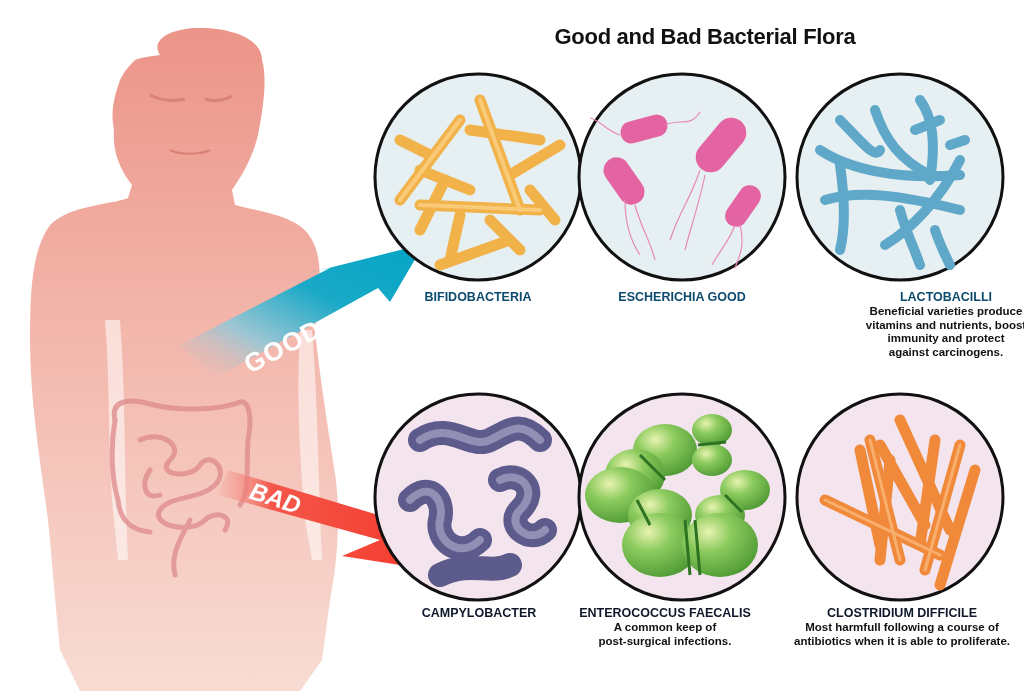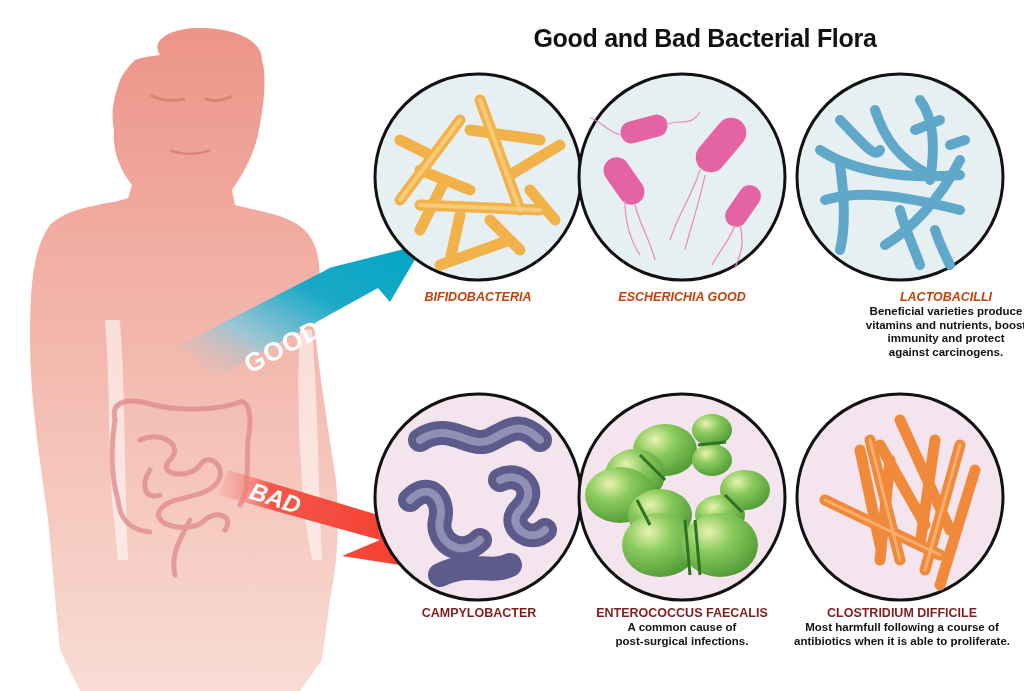--- a/index.html
+++ b/index.html
@@ -1,23 +1,23 @@
 <!DOCTYPE html>
 <html><head>
 <meta charset="utf-8">
 <style>
   html, body { margin: 0; padding: 0; background: #ffffff; }
   body { width: 1024px; height: 691px; position: relative; overflow: hidden; font-family: "DejaVu Sans", sans-serif; }
-  .title { position: absolute; left: 470px; top: 24px; width: 470px; text-align: center; font-size: 25px; font-weight: bold; color: #111; letter-spacing: -0.3px; font-family: "Liberation Sans", sans-serif; }
+  .title { position: absolute; left: 470px; top: 24px; width: 470px; text-align: center; font-size: 22px; font-weight: bold; color: #111; letter-spacing: -0.3px; font-family: "Liberation Sans", sans-serif; }
   .figure { position: absolute; left: 0; top: 0; width: 1024px; height: 691px; }
   .caption { position: absolute; text-align: center; font-family: "Liberation Sans", sans-serif; }
   .caption .name { font-size: 12.5px; font-weight: bold; letter-spacing: 0; margin-bottom: 1px; }
   .caption .desc { font-size: 11.5px; font-weight: bold; color: #111; line-height: 13.6px; white-space: pre-line; }
-  .good .name { color: #c2410c; font-style: italic; }
-  .bad .name { color: #7f1d1d; }
+  .good .name { color: #0c4a6e; }
+  .bad .name { color: #0f172a; }
 </style>
 </head>
 <body>
 
 <svg class="figure" viewBox="0 0 1024 691" xmlns="http://www.w3.org/2000/svg">
   <defs>
     <linearGradient id="bodyGrad" x1="0" y1="0" x2="0" y2="1">
       <stop offset="0" stop-color="#ec9488"></stop>
       <stop offset="0.45" stop-color="#f3b6ab"></stop>
       <stop offset="1" stop-color="#f8dcd4"></stop>
@@ -218,22 +218,22 @@
   <div class="name">LACTOBACILLI</div>
   <div class="desc">Beneficial varieties produce
 vitamins and nutrients, boost
 immunity and protect
 against carcinogens.</div>
 </div>
 
 <div class="caption bad" style="left:362px; top:606px; width:234px;">
   <div class="name">CAMPYLOBACTER</div>
 </div>
-<div class="caption bad" style="left:582px; top:606px; width:200px;">
+<div class="caption bad" style="left:565px; top:606px; width:200px;">
   <div class="name">ENTEROCOCCUS FAECALIS</div>
-  <div class="desc">A common cause of
+  <div class="desc">A common keep of
 post-surgical infections.</div>
 </div>
 <div class="caption bad" style="left:786px; top:606px; width:232px;">
   <div class="name">CLOSTRIDIUM DIFFICILE</div>
   <div class="desc">Most harmfull following a course of
 antibiotics when it is able to proliferate.</div>
 </div>
 
 </body></html>

